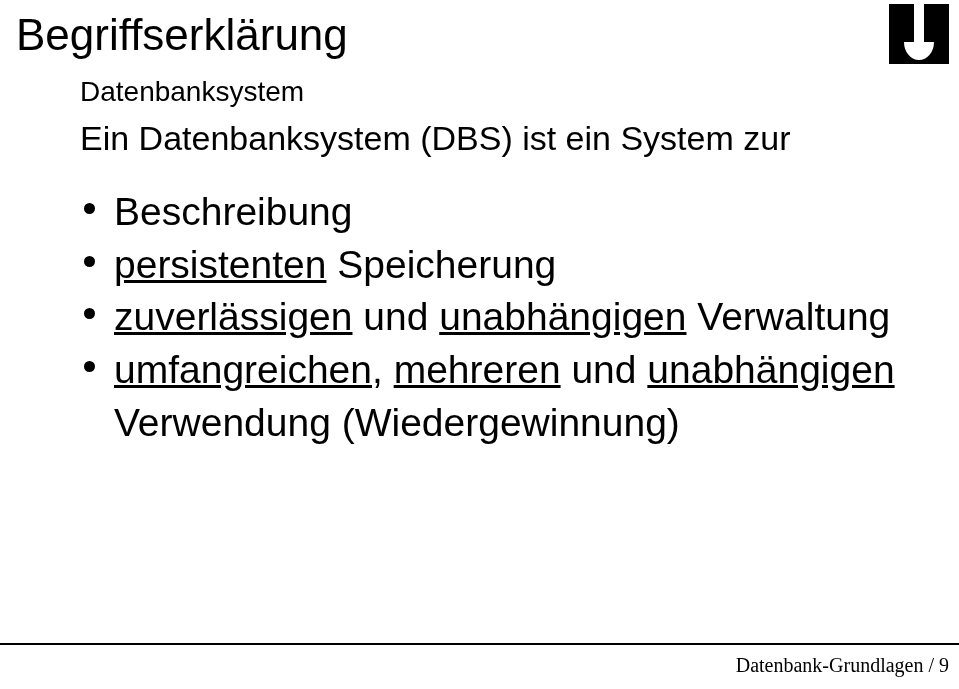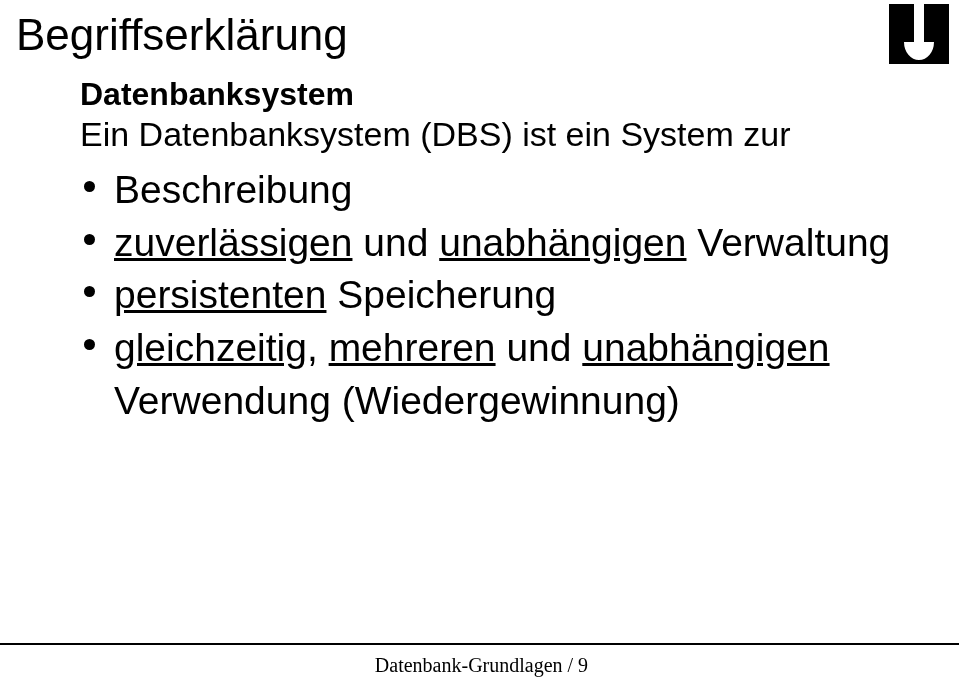--- a/index.html
+++ b/index.html
@@ -1,28 +1,28 @@
 <!DOCTYPE html>
 <html><head>
 <meta charset="utf-8">
 <style>
   html,body{margin:0;padding:0;width:959px;height:689px;background:#fff;font-family:Arial,Helvetica,sans-serif;color:#000}
   .slide{position:relative;width:959px;height:689px;box-sizing:border-box}
   .title{position:absolute;top:10px;left:16px;font-size:44px}
   .logo{position:absolute;top:4px;right:10px;width:60px;height:60px}
   .body-area{position:absolute;top:76px;left:80px;right:40px}
-  .subtitle{font-size:32px;font-weight:bold;margin-bottom:2px}
-  .intro{font-size:34px;margin-bottom:10px}
+  .subtitle{font-size:28px;font-weight:normal;margin-bottom:11px}
+  .intro{font-size:34px;margin-bottom:28px}
   ul.bullets{list-style:none;padding:0;margin:0 0 20px 0}
   ul.bullets li{font-size:39px;line-height:1.35;position:relative;padding-left:34px}
   ul.bullets li::before{content:"";position:absolute;left:4px;top:17px;width:11px;height:11px;background:#000;border-radius:50%}
   .u{text-decoration:underline}
   .para{font-size:34px;line-height:1.35}
   .divider{position:absolute;left:0;right:0;bottom:44px;height:2px;background:#000}
-  .footer{position:absolute;left:14px;right:10px;bottom:12px;font-size:20px;display:flex;justify-content:center;font-family:"Times New Roman",Times,serif}
+  .footer{position:absolute;left:14px;right:10px;bottom:12px;font-size:20px;display:flex;justify-content:flex-end;font-family:"Times New Roman",Times,serif}
   .footer-right{font-family:"Times New Roman",Times,serif}
 </style>
 </head>
 <body>
 
 <div class="slide">
 
   <div class="title">Begriffserklärung</div>
 
   <div class="logo">
@@ -35,27 +35,27 @@
 
   <div class="body-area">
     <div class="subtitle">Datenbanksystem</div>
     <div class="intro">Ein Datenbanksystem (DBS) ist ein System zur</div>
 
     <ul class="bullets">
       <li>
         <span>Beschreibung</span>
       </li>
       <li>
+        <span class="u">persistenten</span><span> Speicherung</span>
+      </li>
+      <li>
         <span class="u">zuverlässigen</span><span> und </span><span class="u">unabhängigen</span><span> Verwaltung</span>
       </li>
       <li>
-        <span class="u">persistenten</span><span> Speicherung</span>
-      </li>
-      <li>
-        <span class="u">gleichzeitig</span><span>, </span><span class="u">mehreren</span><span> und </span><span class="u">unabhängigen</span><span> Verwendung (Wiedergewinnung)</span>
+        <span class="u">umfangreichen</span><span>, </span><span class="u">mehreren</span><span> und </span><span class="u">unabhängigen</span><span> Verwendung (Wiedergewinnung)</span>
       </li>
     </ul>
 
   </div>
 
   <div class="divider"></div>
 
   <div class="footer">
     <span>Datenbank-Grundlagen / 9</span>
   </div>

